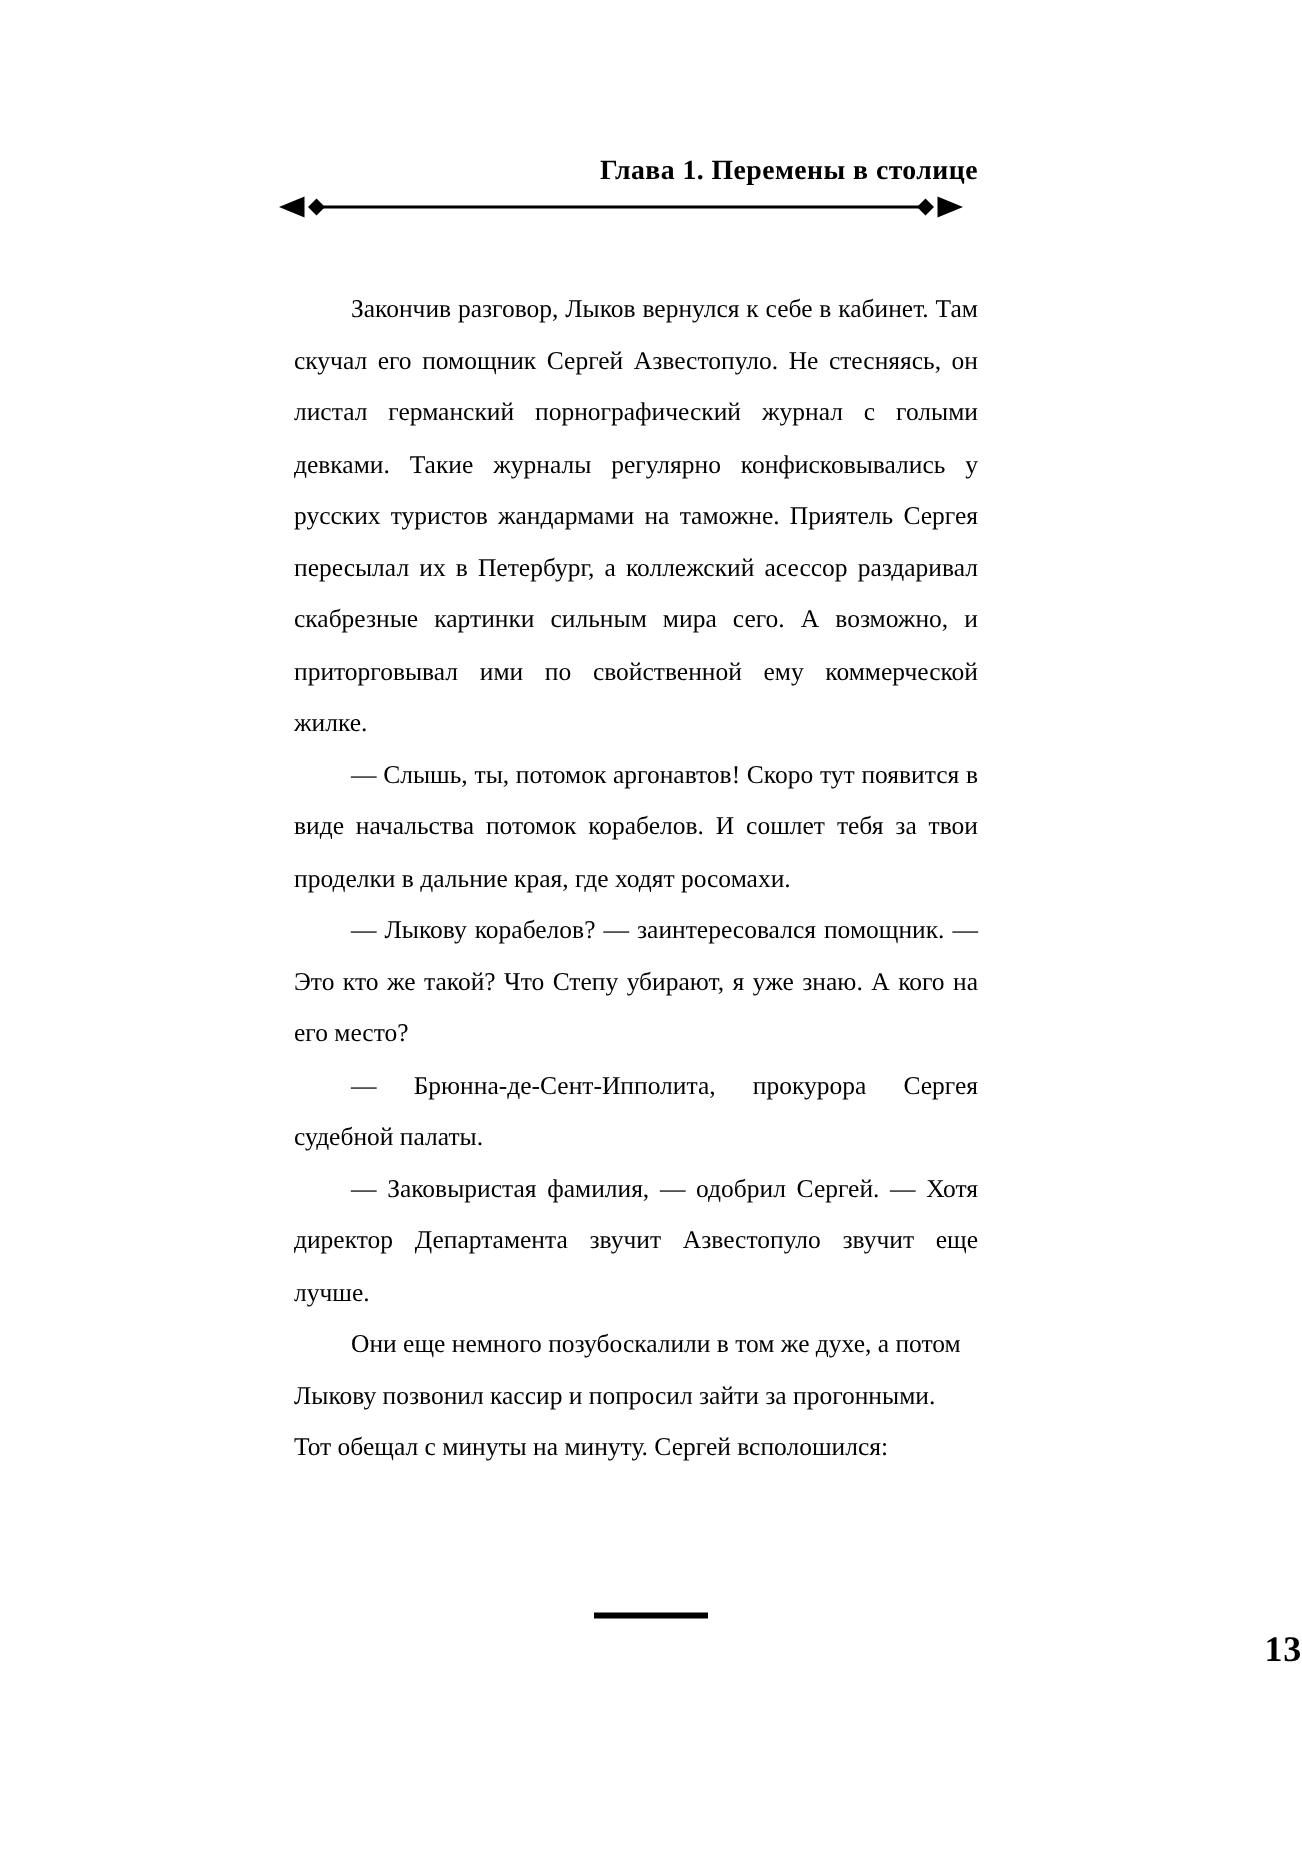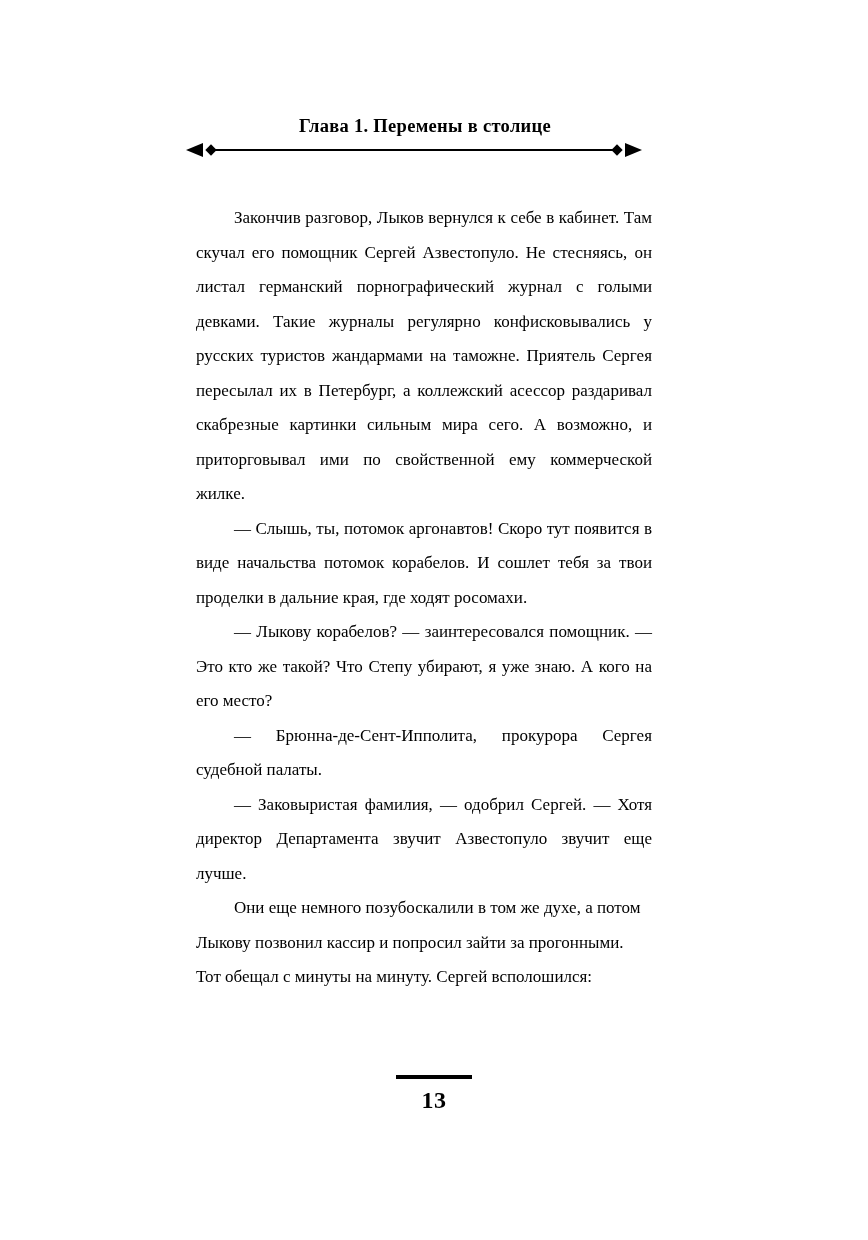--- a/index.html
+++ b/index.html
@@ -23,22 +23,22 @@
   .content {
     position: absolute;
     left: 196px;
     top: 104px;
     width: 456px;
   }
   .running-head {
     font-size: 18.5px;
     font-weight: bold;
     letter-spacing: 0.3px;
-    text-align: center;
-    margin: 12px 0 6px 2px;
+    text-align: right;
+    margin: 0 0 6px 2px;
     white-space: nowrap;
   }
   
   .head-rule {
     position: relative;
     height: 14px;
     width: 456px;
     margin: 0 0 44px -10px;
   }
   .head-rule .line {
@@ -86,21 +86,21 @@
     word-spacing: 0px;
   }
   .body-text p:last-child {
     text-align: left;
   }
   .footer {
     position: absolute;
     left: 0;
     right: 0;
     top: 1075px;
-    text-align: center;
+    text-align: right;
   }
   .footer .fline {
     width: 76px;
     height: 4px;
     background: #000;
     margin: 0 auto 8px auto;
   }
   .footer .pagenum {
     font-size: 24px;
     font-weight: bold;

